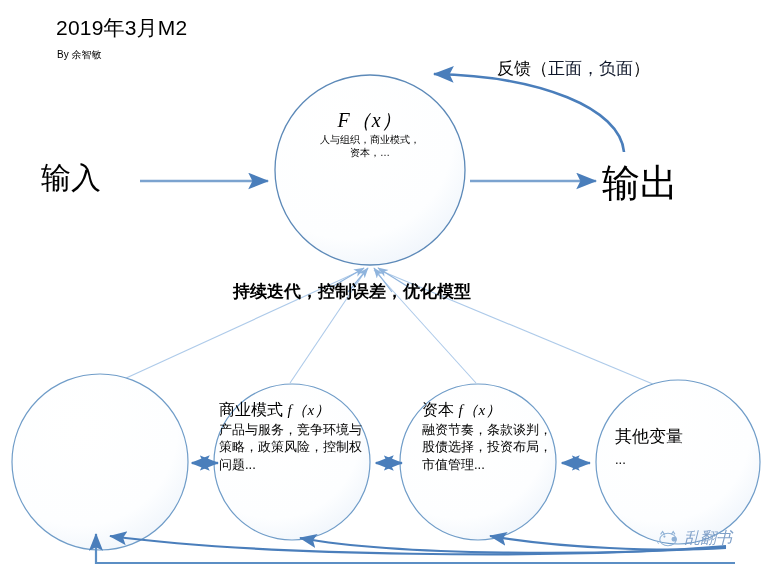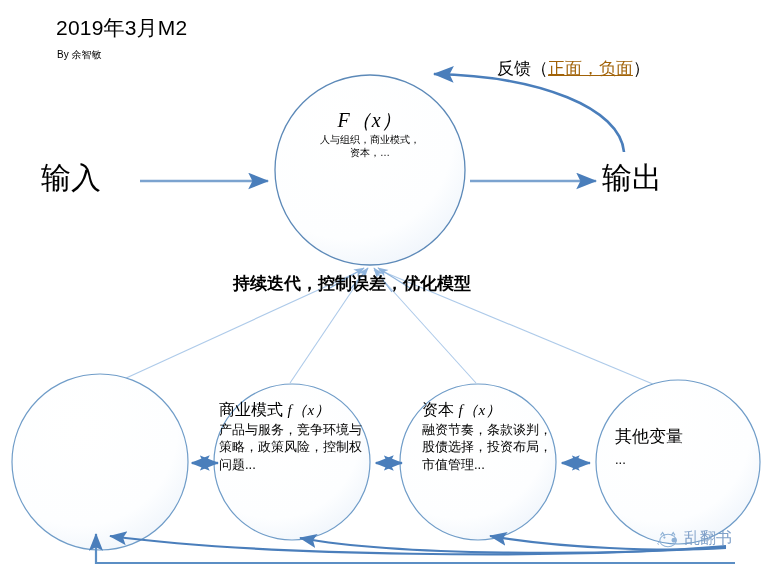--- a/index.html
+++ b/index.html
@@ -27,31 +27,31 @@
     white-space:nowrap;
     text-align:center;
   }
   #input-label{
     left:41px;top:158px;
     font-size:30px;
     white-space:nowrap;
   }
   #output-label{
     left:602px;top:158px;
-    font-size:30px;
+    font-size:38px;
     white-space:nowrap;
   }
   #feedback-label{
     left:497px;top:57px;
     font-size:17px;
     white-space:nowrap;
   }
-  #feedback-label .red{color:#a16207;text-decoration:underline;}
+  #feedback-label .red{color:#0f172a;}
   #iterate-label{
-    left:233px;top:272px;
+    left:233px;top:280px;
     font-size:17px;
     font-weight:700;
     white-space:nowrap;
   }
 
   
   #center-text{
     position:absolute;
     left:280px;top:108px;
     width:180px;
@@ -93,25 +93,26 @@
   #node0-text{left:26px;top:400px;width:150px;}
   #node1-text{left:219px;top:400px;width:150px;}
   #node2-text{left:422px;top:400px;width:140px;}
   #node3-text{left:615px;top:427px;width:130px;text-align:left;}
   #node3-text .head{font-size:17px;}
   #node3-text .body{font-size:13px;margin-top:4px;}
 
   
   #watermark{
     position:absolute;left:655px;top:528px;
-    display:flex;align-items:center;gap:3px;
+    display:flex;gap:3px;
     color:#7a9cc6;
     font-size:16px;
     opacity:.95;
     white-space:nowrap;
+    font-style:italic;
   }
   #watermark .wm-icon{display:block;}
 </style>
 </head>
 <body>
 
 <div id="stage">
 
   <svg id="canvas" viewBox="0 0 768 577">
     <defs>

